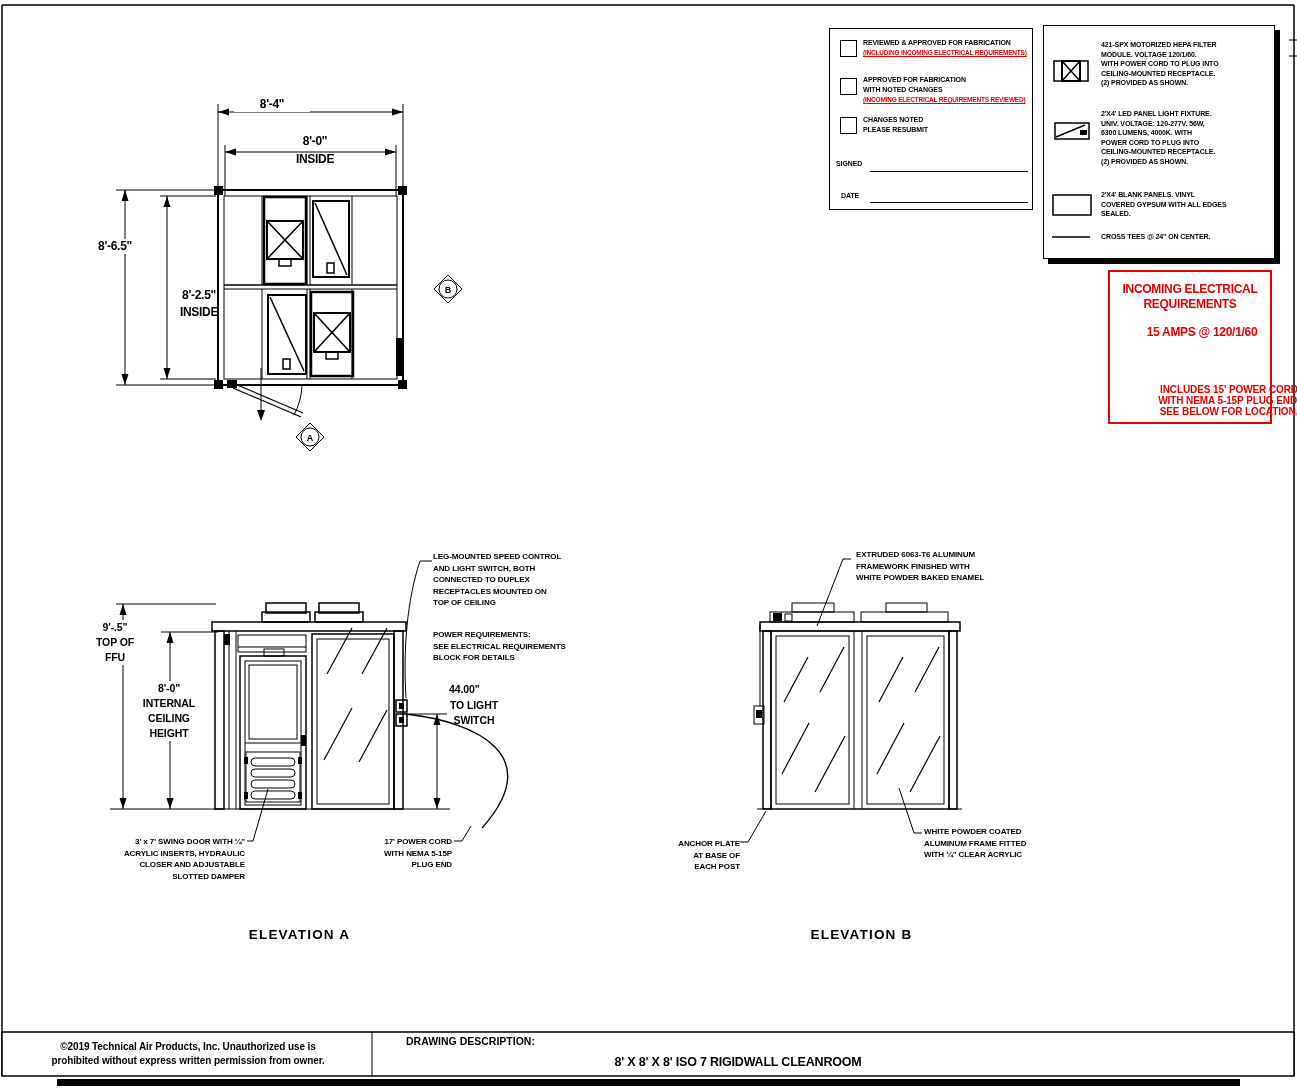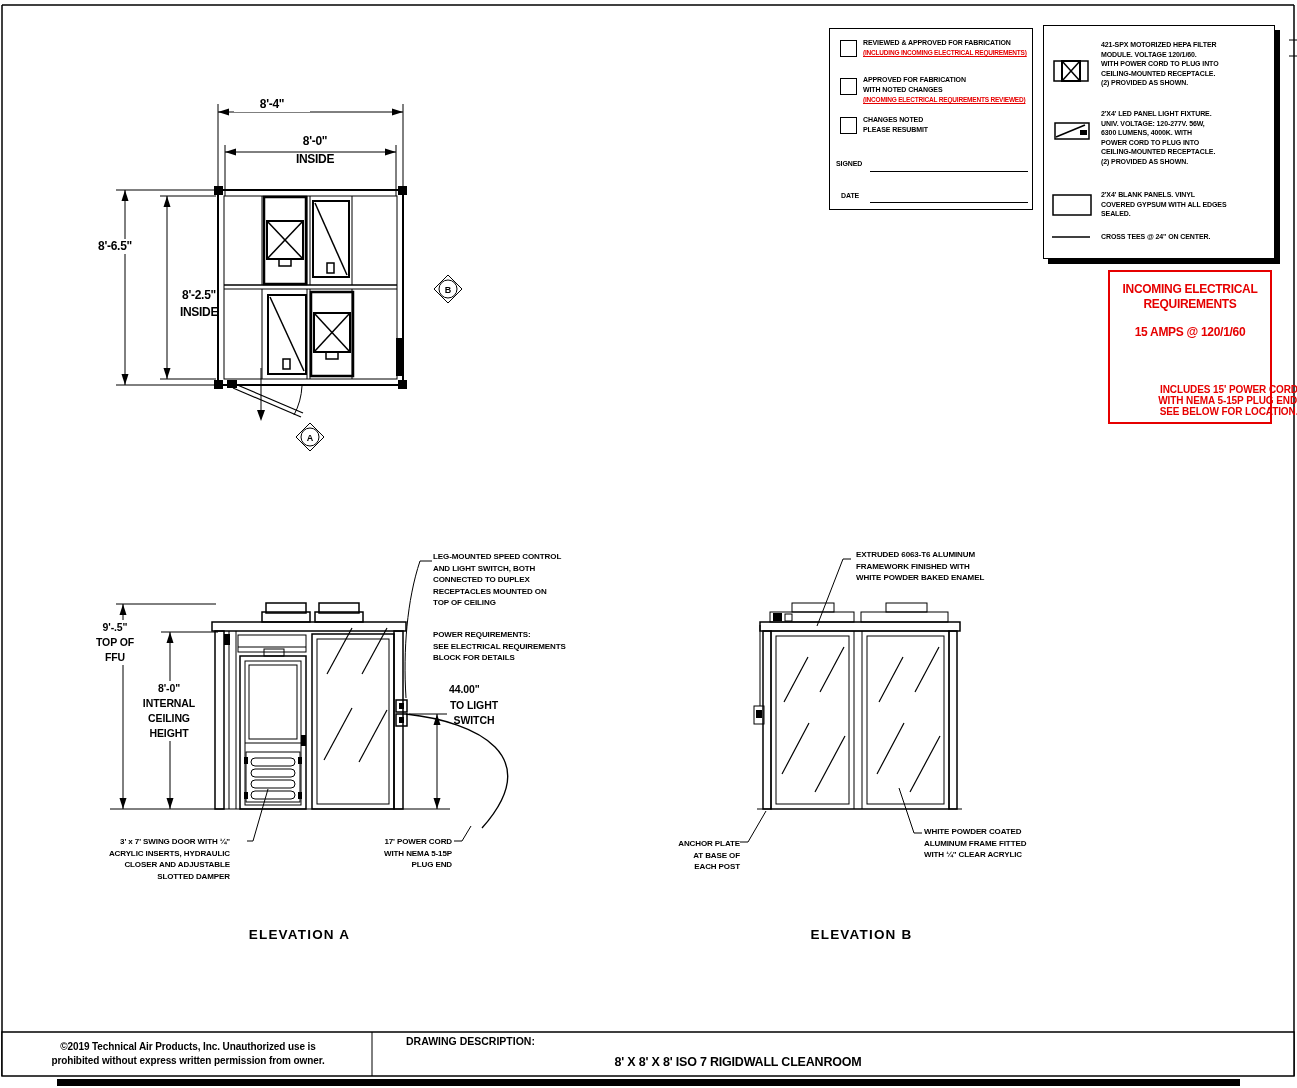--- a/index.html
+++ b/index.html
@@ -262,21 +262,21 @@
 <div class="lbl t10" style="left:449px;top:682px;">44.00"</div>
 <div class="lbl t10 ctr" style="left:434px;top:698px;width:80px;">TO LIGHT
 SWITCH</div>
 <div class="lbl t10 ctr bgw" style="left:82px;top:620px;width:66px;">9'-.5"
 TOP OF
 FFU</div>
 <div class="lbl t10 ctr bgw" style="left:130px;top:681px;width:78px;">8'-0"
 INTERNAL
 CEILING
 HEIGHT</div>
-<div class="lbl t8 rt" style="left:82px;top:836px;width:148px;">3' x 7' SWING DOOR WITH ¼"
+<div class="lbl t8 rt" style="left:97px;top:836px;width:148px;">3' x 7' SWING DOOR WITH ¼"
 ACRYLIC INSERTS, HYDRAULIC
 CLOSER AND ADJUSTABLE
 SLOTTED DAMPER</div>
 <div class="lbl t8 rt" style="left:356px;top:836px;width:96px;">17' POWER CORD
 WITH NEMA 5-15P
 PLUG END</div>
 <div class="lbl t13 ctr" style="left:242px;top:902px;width:115px;">ELEVATION A</div>
 
 <div class="lbl t8" style="left:856px;top:549px;">EXTRUDED 6063-T6 ALUMINUM
 FRAMEWORK FINISHED WITH
@@ -343,21 +343,21 @@
 
   <svg class="legend-sym" style="left:8px;top:208px;" width="38" height="6" stroke="#000">
     <line x1="0" y1="3" x2="38" y2="3" stroke-width="1.5"></line>
   </svg>
   <div class="lbl t7" style="left:57px;top:206px;">CROSS TEES @ 24" ON CENTER.</div>
 </div>
 
 <div class="redbox" style="left:1108px;top:270px;width:160px;height:150px;">
   <div class="lbl t12 ctr red" style="left:0;top:10px;width:100%;">INCOMING ELECTRICAL
 REQUIREMENTS</div>
-  <div class="lbl t12 ctr red" style="left:0;top:53px;width:100%;">15 AMPS @ 120/1/60</div>
+  <div class="lbl t12 ctr red" style="left:12px;top:53px;width:100%;">15 AMPS @ 120/1/60</div>
   <div class="lbl red ctr" style="left:0;top:112px;width:100%;font-size:10px;line-height:11px;padding-left:39px;">INCLUDES 15' POWER CORD
 WITH NEMA 5-15P PLUG END.
 SEE BELOW FOR LOCATION.</div>
 </div>
 
 <div class="lbl ctr" style="left:12px;top:1040px;width:352px;font-size:10px;line-height:13.5px;">©2019 Technical Air Products, Inc.  Unauthorized use is
 prohibited without express written permission from owner.</div>
 <div class="lbl" style="left:378px;top:1035px;font-size:10.5px;font-weight:bold;letter-spacing:0;padding-left:28px;">DRAWING DESCRIPTION:</div>
 <div class="lbl ctr" style="left:372px;top:1055px;width:732px;font-size:12.5px;letter-spacing:-0.2px;">8' X 8' X 8' ISO 7 RIGIDWALL CLEANROOM</div>
 

